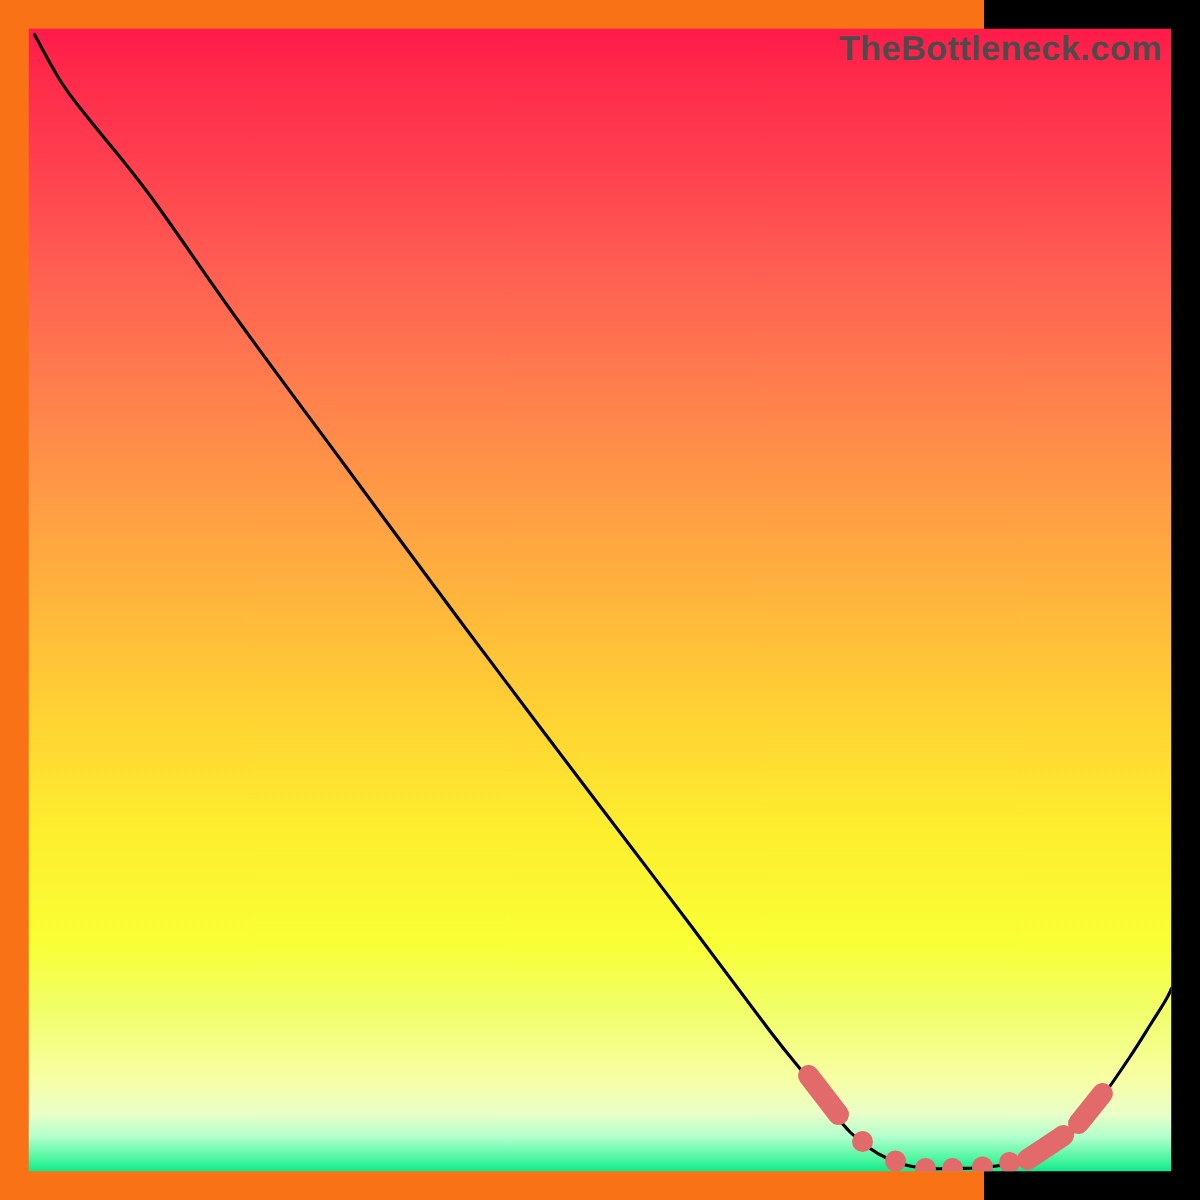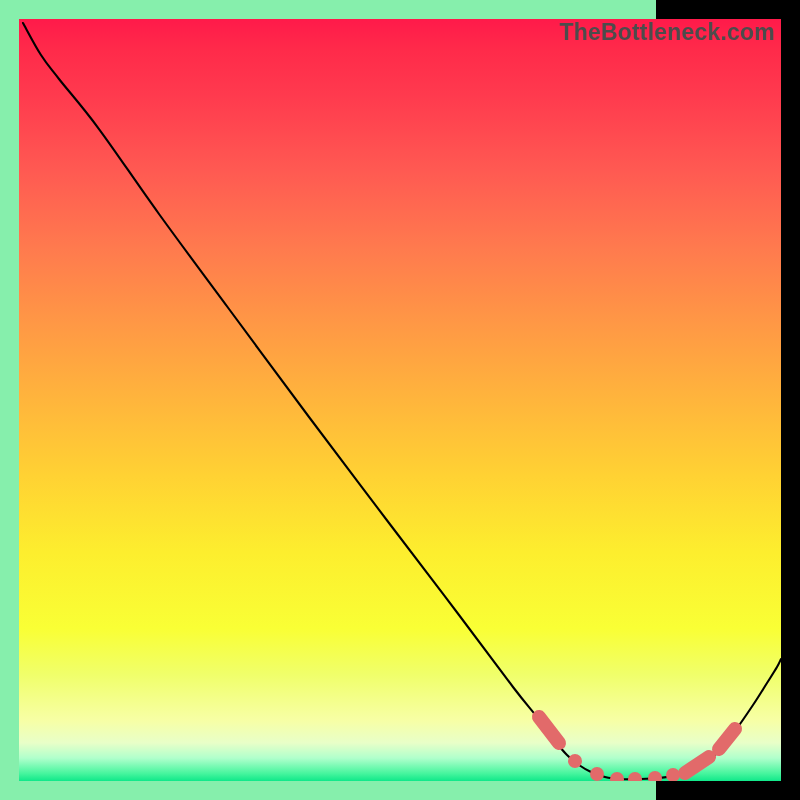--- a/index.html
+++ b/index.html
@@ -1,16 +1,16 @@
 <!DOCTYPE html>
 <html><head>
 <meta charset="utf-8">
 <style>
   html,body{margin:0;padding:0;width:800px;height:800px;background:#000;overflow:hidden}
-  .outer{position:relative;width:656px;height:800px;background:#86efac}
+  .outer{position:relative;width:656px;height:800px;background:#f97316}
   .plot{position:absolute;left:19px;top:19px;width:762px;height:762px;overflow:hidden}
   .grad{position:absolute;inset:0;
     background:linear-gradient(to bottom,
       #ff1a4a 0%,   #ff2a4a 4%,
       #ff3a4e 10%,  #ff5a52 20%,
       #ff7a4e 30%,  #ff9845 40%,
       #ffb53c 50%,  #ffd233 60%,
       #fdee2e 70%,  #f9ff35 80%,
       #f0ff6a 86%,  #f7ffa5 92%,
       #e8ffc8 95%,  #b0ffcc 97%,

